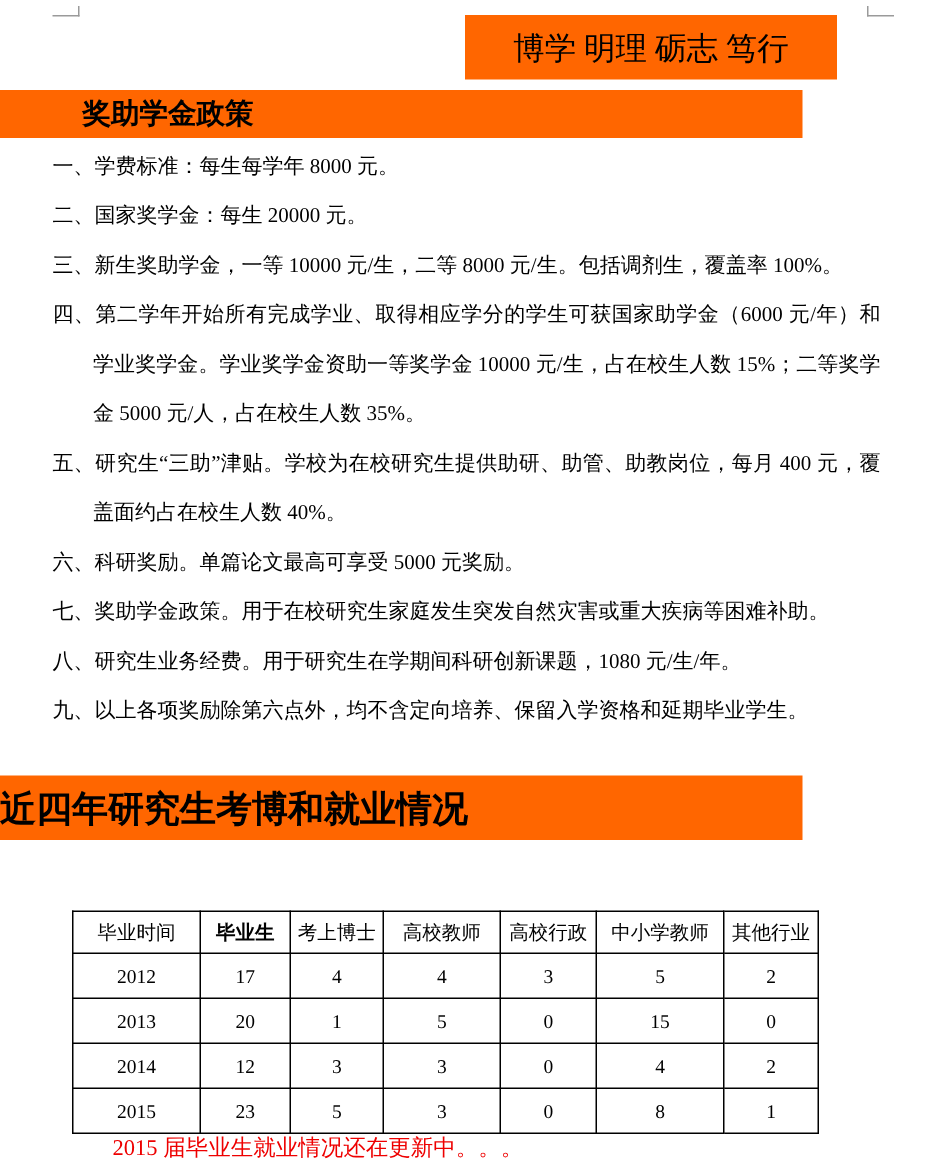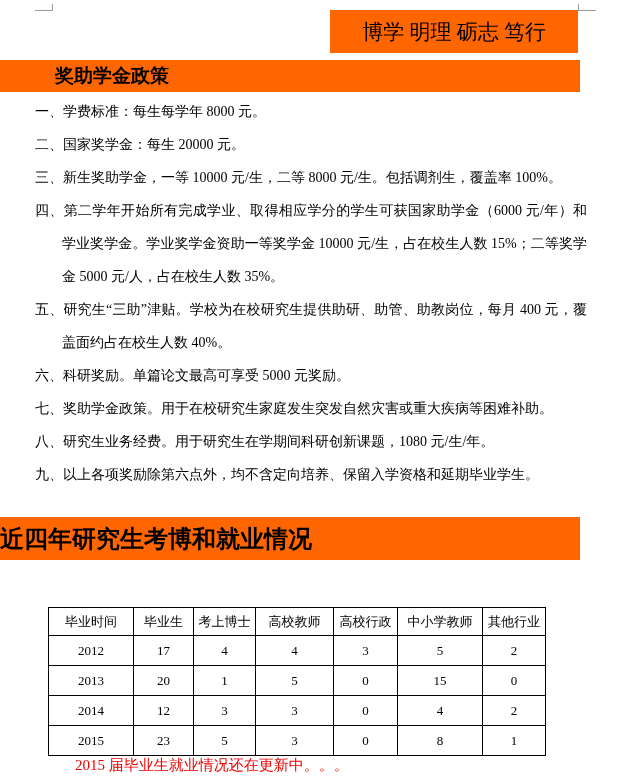--- a/index.html
+++ b/index.html
@@ -10,28 +10,28 @@
     font-family: "Liberation Serif", "DejaVu Serif", serif;
     color: var(--ink);
   }
   
   .corner-mark { position: absolute; width: 18px; height: 7px; }
   .corner-mark.left  { left: 35px;  top: 4px; border-bottom: 1px solid #9a9a9a; border-right: 1px solid #9a9a9a; }
   .corner-mark.right { left: 578px; top: 4px; border-bottom: 1px solid #9a9a9a; border-left: 1px solid #9a9a9a; }
 
   
   .motto-banner {
-    position: absolute; left: 330px; top: 10px; width: 248px; height: 43px;
+    position: absolute; left: 310px; top: 10px; width: 248px; height: 43px;
     background: var(--accent);
     display: flex; align-items: center; justify-content: center;
     font-size: 21px; color: #000; white-space: nowrap;
   }
 
   
-  .section-bar { position: absolute; left: 0; width: 580px; background: var(--accent); display: flex; align-items: center; }
+  .section-bar { position: absolute; left: 0; width: 535px; background: var(--accent); display: flex; align-items: center; }
   .section-bar.first  { top: 60px;  height: 32px; }
   .section-bar.second { top: 517px; height: 43px; }
   .section-bar.first  .section-title { padding-left: 55px; font-size: 19px; font-weight: bold; }
   .section-bar.second .section-title { font-size: 24px; font-weight: bold; }
 
   
   .policy-list { position: absolute; left: 35px; top: 95px; width: 552px; }
   .policy-item {
     font-size: 14px; line-height: 33px; text-align: justify;
     padding-left: 27px; text-indent: -27px;
@@ -83,21 +83,21 @@
   </div>
 
 <div class="section-bar second">
   <span class="section-title">近四年研究生考博和就业情况</span>
 </div>
 
 <table class="employment-table">
   <thead>
     <tr>
         <th style="width: 85px;">毕业时间</th>
-        <th style="width: 60px;">毕业生</th>
+        <th style="width: 60px; font-weight: bold;">毕业生</th>
         <th style="width: 62px; margin-left: 32px;">考上博士</th>
         <th style="width: 78px;">高校教师</th>
         <th style="width: 64px;">高校行政</th>
         <th style="width: 85px;">中小学教师</th>
         <th style="width: 63px;">其他行业</th>
       </tr>
   </thead>
   <tbody>
       <tr>
         <td>2012</td>

